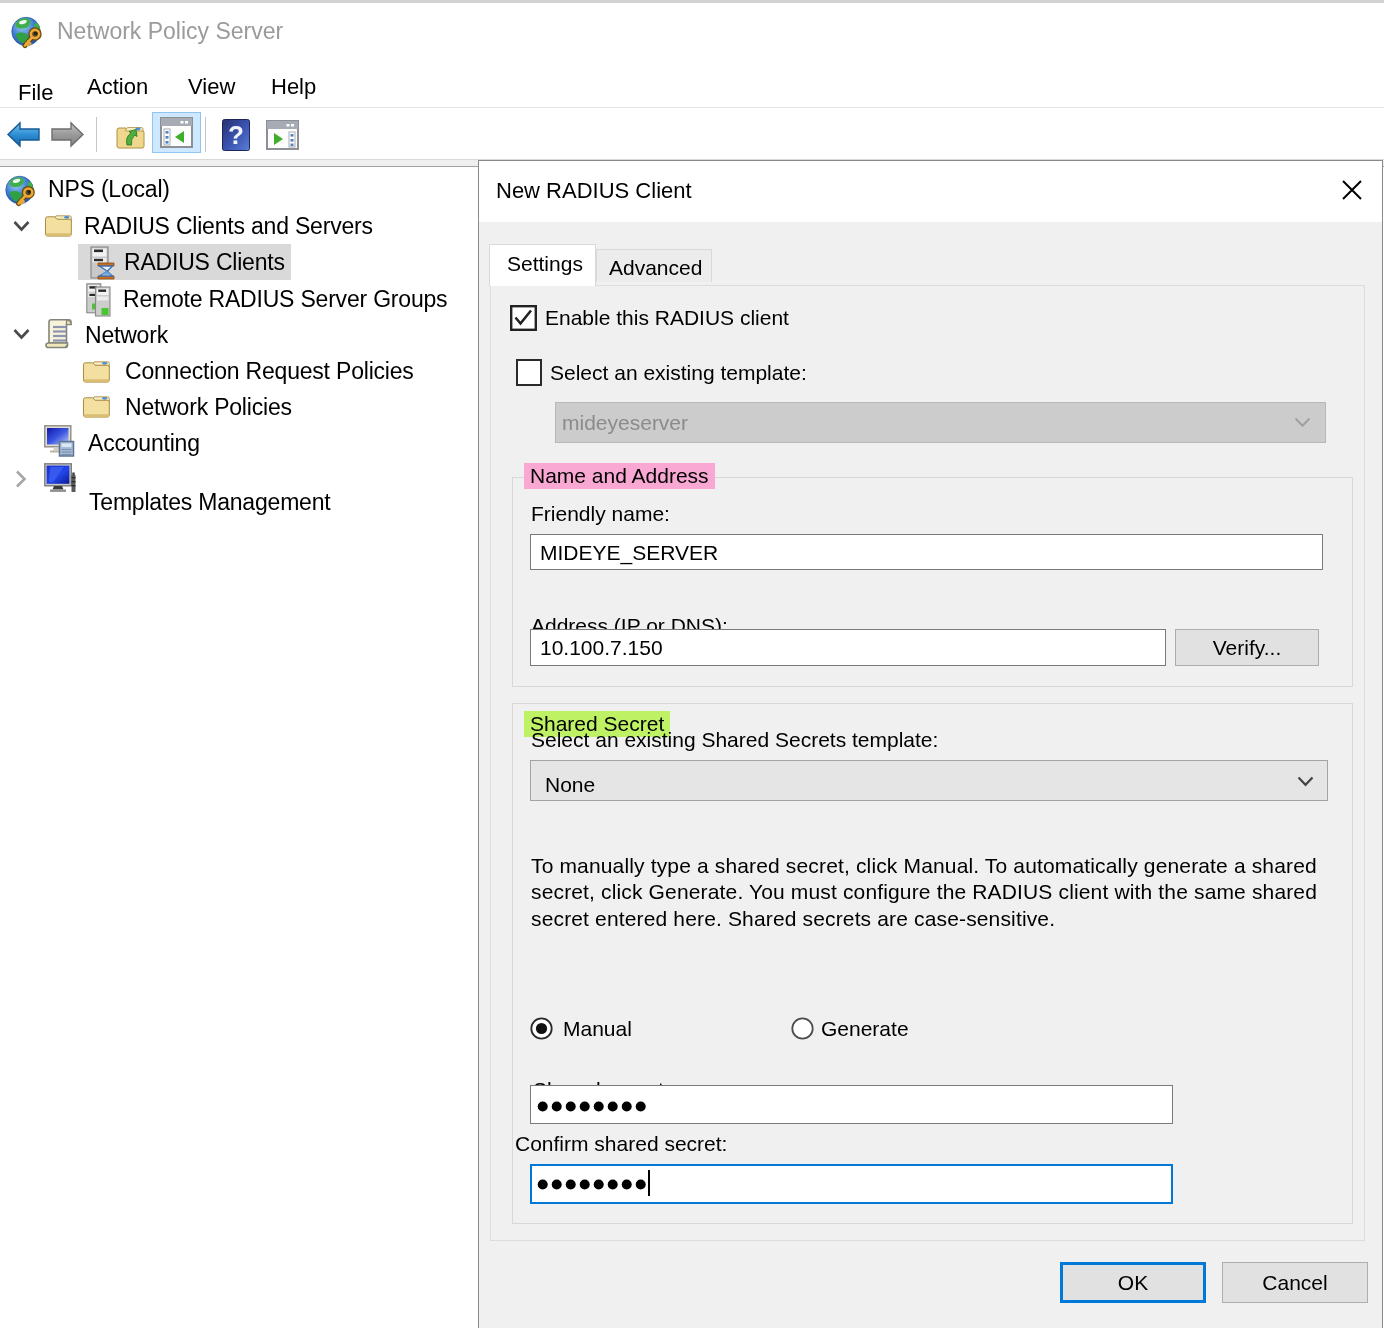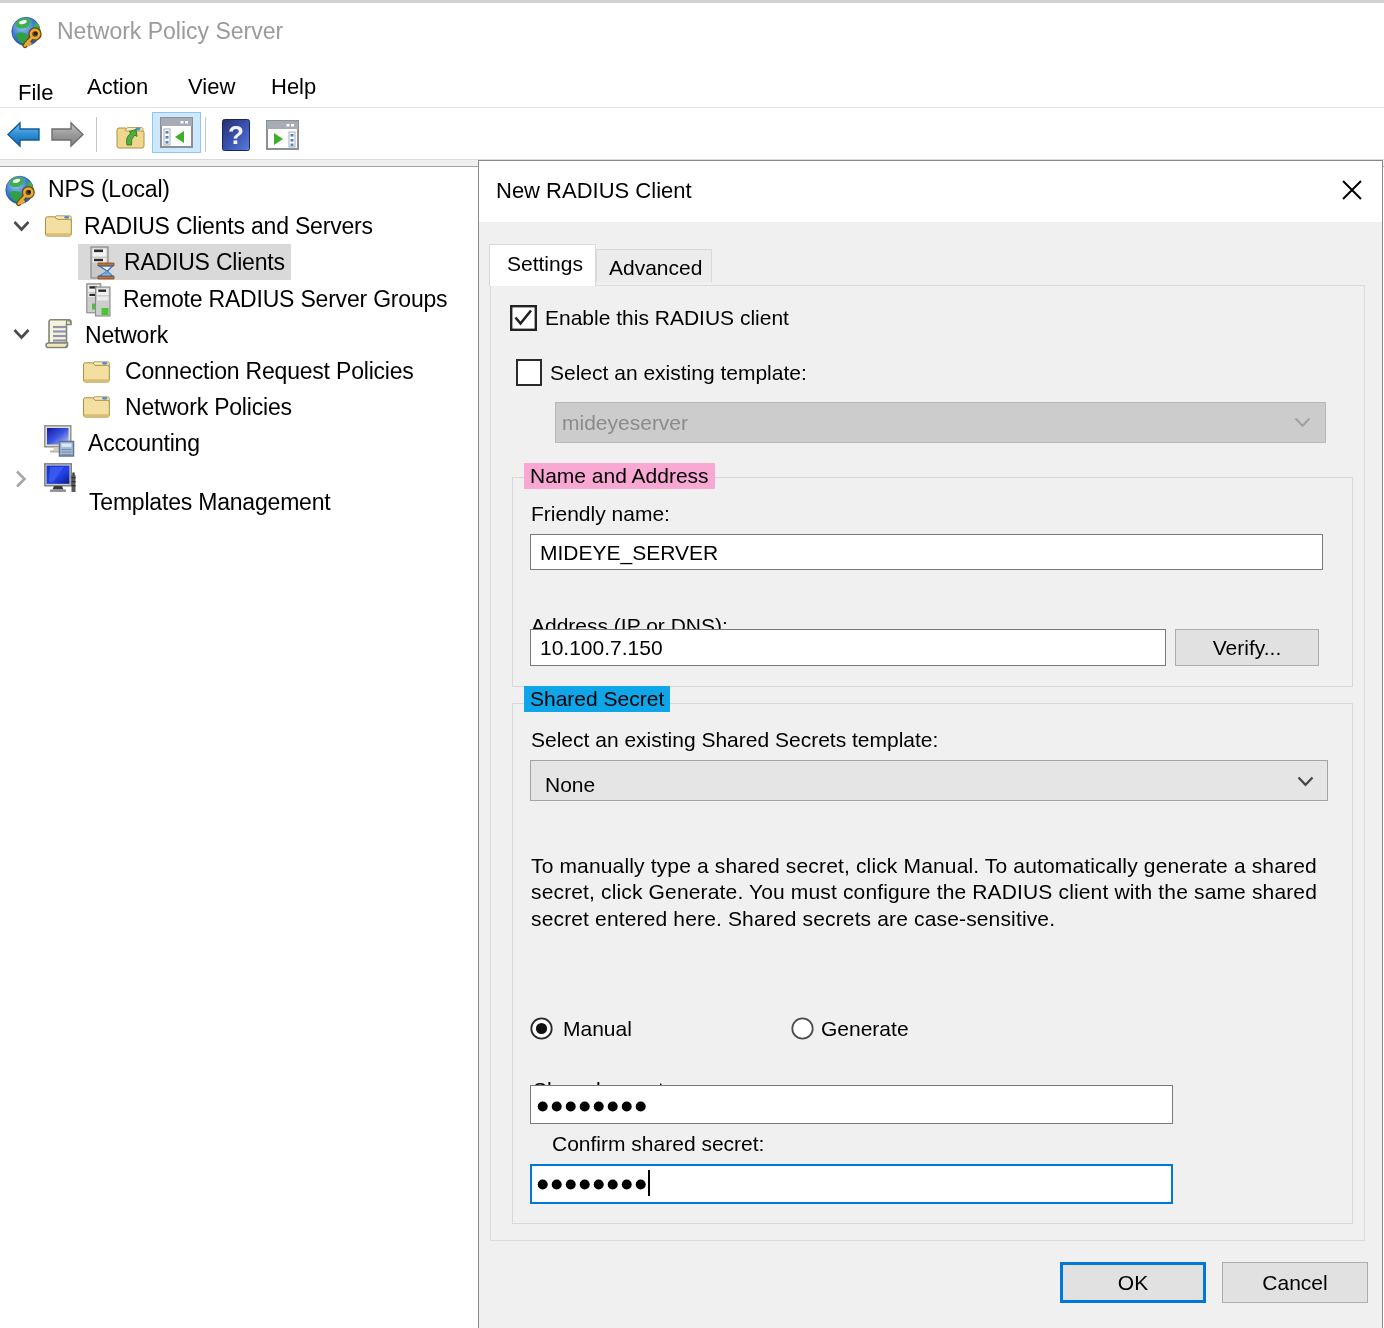--- a/index.html
+++ b/index.html
@@ -342,21 +342,21 @@
 <div class="t" style="left:524px;top:463px;background:#f9a8d4;padding:0 6px;">Name and Address</div>
 <div class="t" style="left:531px;top:501px;">Friendly name:</div>
 <div class="abs" style="left:530px;top:534px;width:793px;height:36px;background:#fff;border:1px solid #7a7a7a;"></div>
 <div class="t" style="left:540px;top:540px;">MIDEYE_SERVER</div>
 <div class="t" style="left:531px;top:596px;margin-top:17px;">Address (IP or DNS):</div>
 <div class="abs" style="left:530px;top:629px;width:636px;height:37px;background:#fff;border:1px solid #7a7a7a;"></div>
 <div class="t" style="left:540px;top:635px;">10.100.7.150</div>
 <div class="abs" style="left:1175px;top:629px;width:144px;height:37px;background:#e1e1e1;border:1px solid #adadad;text-align:center;line-height:35px;">Verify...</div>
 
 <div class="abs" style="left:512px;top:703px;width:841px;height:521px;border:1px solid #d8d8d8;"></div>
-<div class="t" style="left:524px;top:686px;background:#0ea5e9;padding:0 6px;text-align:center;">Shared Secret</div>
+<div class="t" style="left:524px;top:711px;background:#bef264;padding:0 6px;text-align:center;">Shared Secret</div>
 <div class="t" style="left:531px;top:727px;">Select an existing Shared Secrets template:</div>
 <div class="abs" style="left:530px;top:760px;width:798px;height:41px;background:#e5e5e5;border:1px solid #a3a3a3;"></div>
 <div class="t" style="left:545px;top:772px;">None</div>
 <div class="abs" style="left:1297px;top:776px;width:17px;height:11px;">
 <svg width="17" height="11" viewBox="0 0 17 11">
       <path d="M1.5 1.5 L8.5 8.8 L15.5 1.5" fill="none" stroke="#444" stroke-width="2.2"></path>
     </svg>
 </div>
 
 <div class="abs" style="left:531px;top:853px;width:800px;line-height:26.4px;letter-spacing:0.15px;">To manually type a shared secret, click Manual. To automatically generate a shared secret, click Generate. You must configure the RADIUS client with the same shared secret entered here. Shared secrets are case-sensitive.</div>
@@ -384,21 +384,21 @@
         <circle cx="19.7" cy="5.5" r="5"></circle>
         <circle cx="33.7" cy="5.5" r="5"></circle>
         <circle cx="47.7" cy="5.5" r="5"></circle>
         <circle cx="61.7" cy="5.5" r="5"></circle>
         <circle cx="75.7" cy="5.5" r="5"></circle>
         <circle cx="89.7" cy="5.5" r="5"></circle>
         <circle cx="103.7" cy="5.5" r="5"></circle>
       </g>
 </svg>
 </div>
-<div class="t" style="left:552px;top:1131px;">Confirm shared secret:</div>
+<div class="t" style="left:515px;top:1131px;">Confirm shared secret:</div>
 <div class="abs" style="left:530px;top:1164px;width:643px;height:40px;background:#fff;border:2px solid #0078d7;"></div>
 <div class="abs" style="left:537px;top:1179px;width:112px;height:11px;">
 <svg width="112" height="11" viewBox="0 0 112 11">
 <g fill="#000">
         <circle cx="5.7" cy="5.5" r="5"></circle>
         <circle cx="19.7" cy="5.5" r="5"></circle>
         <circle cx="33.7" cy="5.5" r="5"></circle>
         <circle cx="47.7" cy="5.5" r="5"></circle>
         <circle cx="61.7" cy="5.5" r="5"></circle>
         <circle cx="75.7" cy="5.5" r="5"></circle>

